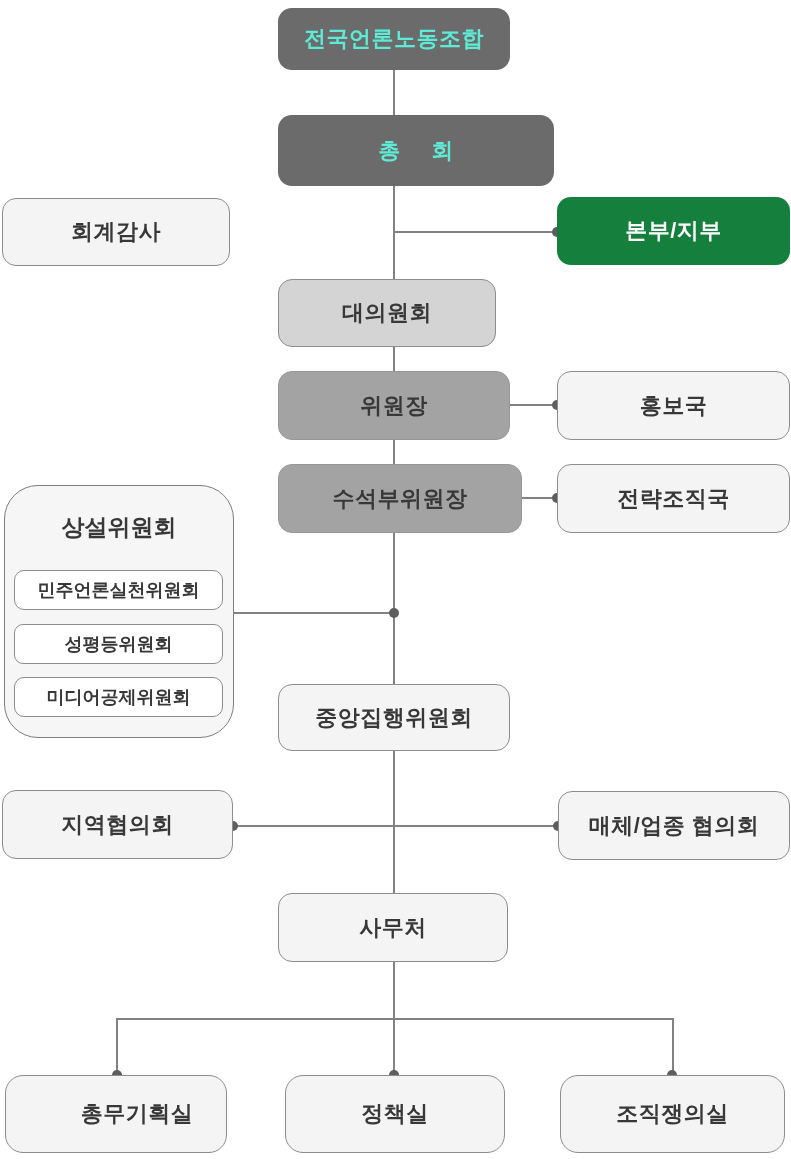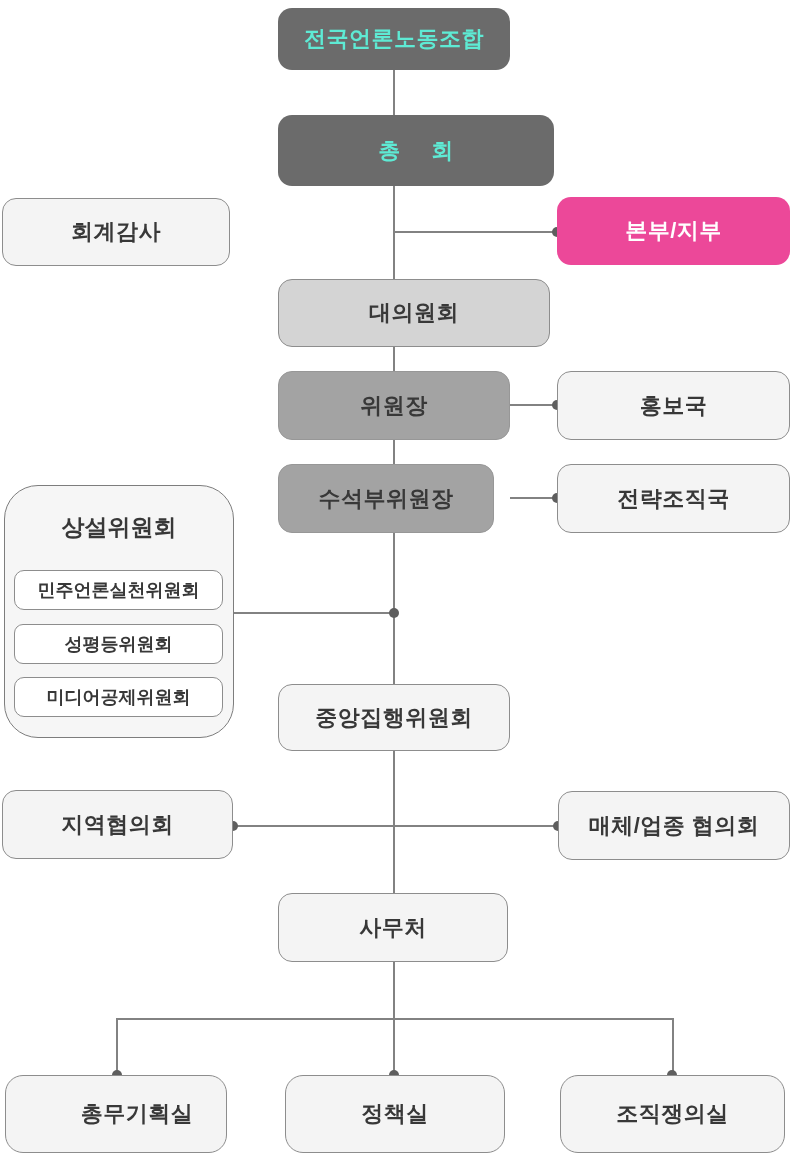--- a/index.html
+++ b/index.html
@@ -27,21 +27,21 @@
     font-size: 22px;
     color: #383838;
     letter-spacing: 0.5px;
   }
   .node.dark {
     background: #6b6b6b;
     color: #5eead4;
     border: none;
   }
   .node.medium {
-    background: #ec4899;
+    background: #15803d;
     color: #ffffff;
     border: none;
   }
   .node.gray {
     background: #d4d4d4;
     border: 1.5px solid #8d8d8d;
   }
   .node.lightgray {
     background: #a3a3a3;
     border: 1.5px solid #979797;
@@ -133,27 +133,27 @@
   <div class="dot" style="left:667px; top:1070px;"></div>
 
   <div class="node dark" style="left:278px; top:8px; width:232px; height:62px;">전국언론노동조합</div>
 
   <div class="node dark spaced" style="left:278px; top:115px; width:276px; height:71px;">총 회</div>
 
   <div class="node light" style="left:2px; top:198px; width:228px; height:68px;">회계감사</div>
 
   <div class="node medium" style="left:557px; top:197px; width:233px; height:68px;">본부/지부</div>
 
-  <div class="node gray" style="left:278px; top:279px; width:272px; height:68px;">대의원회</div>
+  <div class="node gray" style="left:278px; top:279px; width:218px; height:68px;">대의원회</div>
 
   <div class="node lightgray" style="left:278px; top:371px; width:232px; height:69px;">위원장</div>
 
   <div class="node light" style="left:557px; top:371px; width:233px; height:69px;">홍보국</div>
 
-  <div class="node lightgray" style="left:278px; top:464px; width:216px; height:69px;">수석부위원장</div>
+  <div class="node lightgray" style="left:278px; top:464px; width:244px; height:69px;">수석부위원장</div>
 
   <div class="node light" style="left:557px; top:464px; width:233px; height:69px;">전략조직국</div>
 
   <div class="panel" style="left:4px; top:485px; width:230px; height:253px;padding-left:30px;">
     <div class="panel-title">상설위원회</div>
     <div class="subnode" style="top:84px;">민주언론실천위원회</div>
     <div class="subnode" style="top:138px;border-radius:9px;">성평등위원회</div>
     <div class="subnode" style="top:191px;">미디어공제위원회</div>
   </div>
 

